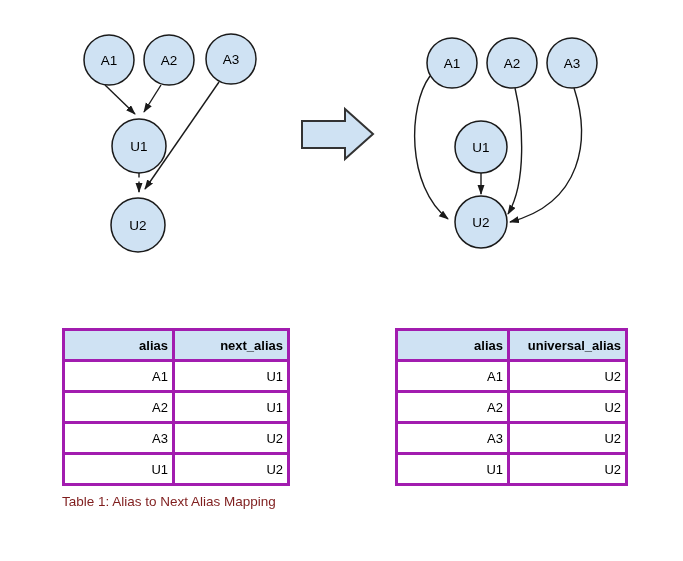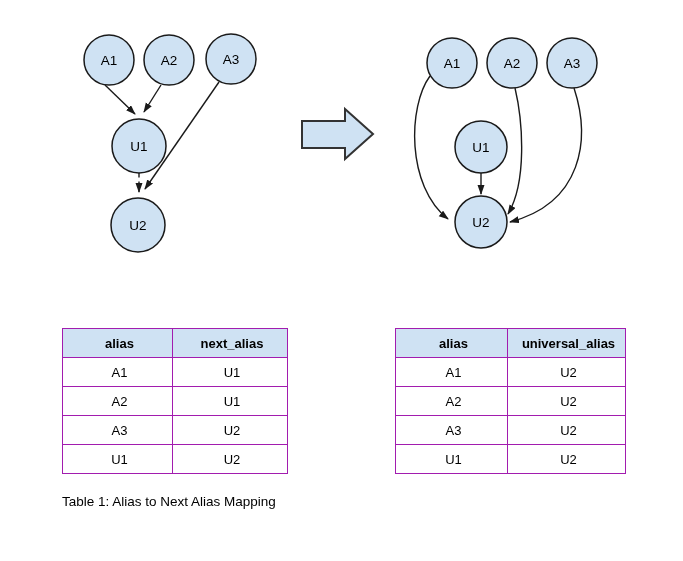--- a/index.html
+++ b/index.html
@@ -24,38 +24,38 @@
   .edge.dashed { stroke-dasharray: 4.5,4; }
   .block-arrow { fill: #cfe2f3; stroke: #333333; stroke-width: 2; stroke-linejoin: miter; }
 
   table.tbl {
     position: absolute;
     border-collapse: collapse;
     table-layout: fixed;
     background: #ffffff;
   }
   table.tbl th, table.tbl td {
-    border: 1px solid #a21caf;
+    border: 3px solid #a21caf;
     height: 28px;
     padding: 0 4px 0 8px;
     font-size: 13px;
-    text-align: center;
+    text-align: right;
     vertical-align: middle;
     white-space: nowrap;
     overflow: hidden;
   }
   table.tbl th {
     background: #cfe2f3;
     font-weight: bold;
   }
   .caption {
     position: absolute;
     font-size: 13.5px;
     line-height: 15px;
-    color: #000000;
+    color: #7f1d1d;
     white-space: nowrap;
   }
 </style>
 </head>
 <body>
 
 <div class="canvas">
 
   <svg class="diagram" width="683" height="310" viewBox="0 0 683 310">
     <defs>

